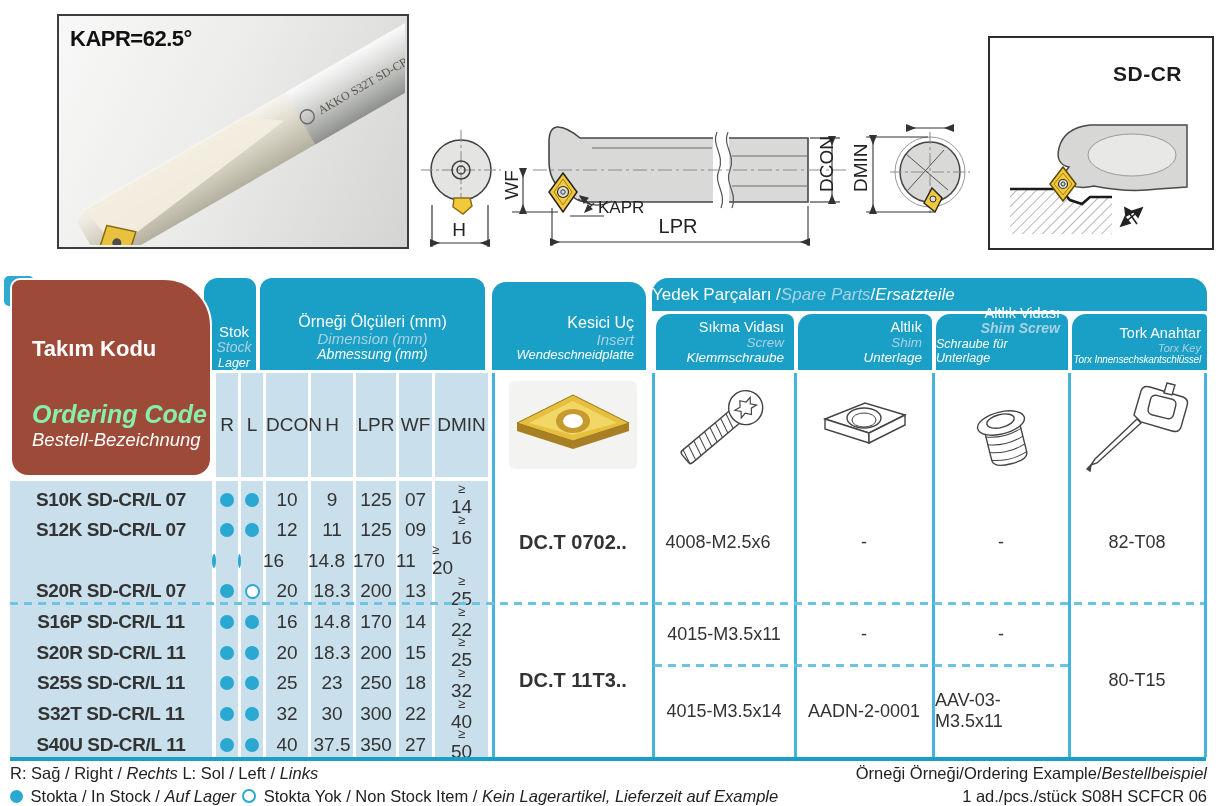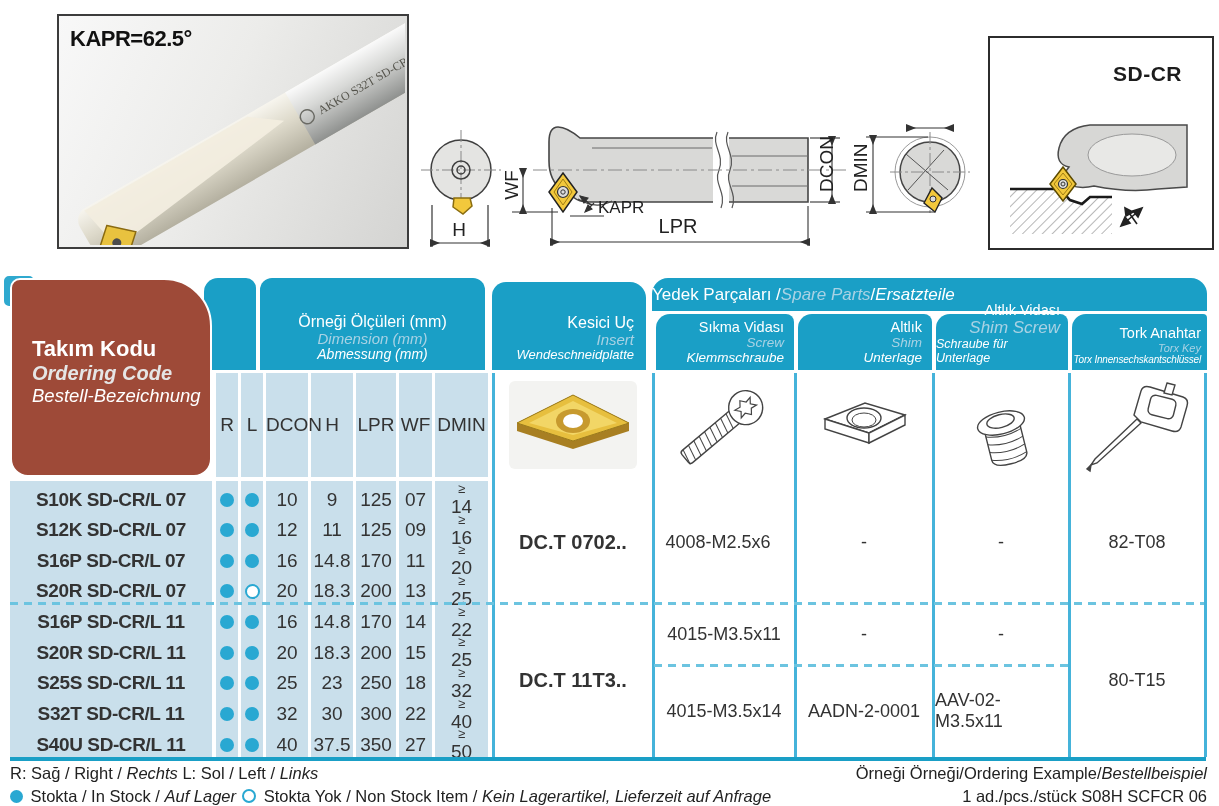--- a/index.html
+++ b/index.html
@@ -19,21 +19,21 @@
   .wrap{left:8px;top:278px;width:1199px;height:486px;}
   .teal{background:#1a9fc6;}
   .blk{position:absolute;color:#fff;line-height:1.12;}
   .blk .l1{font-size:15px;}
   .blk .l2{font-style:italic;color:#a9d2e4;}
   .blk .l3{font-style:italic;}
   .brown{left:2px;top:0;width:202px;height:199px;background:#9e4a38;border:2.5px solid #fff;
     border-radius:10px 48px 18px 18px;box-sizing:border-box;z-index:3;}
   .brown .inner{position:absolute;left:20px;top:56px;}
   .brown .t1{font-size:22px;font-weight:bold;color:#fff;}
-  .brown .t2{font-size:20px;font-weight:bold;font-style:italic;color:#e5e5e5;}
+  .brown .t2{font-size:25px;font-weight:bold;font-style:italic;color:#86efac;margin-top:38px;}
   .brown .t3{font-size:18.5px;font-style:italic;color:#fff;}
   .deco-sq{left:-6px;top:-4px;width:30px;height:30px;background:#2fa9cf;border:2px solid #fff;border-radius:7px;z-index:1;}
   .lblue{background:#c9dfeb;position:absolute;}
   .vline{position:absolute;width:3px;background:#45b3da;}
   .dash{position:absolute;height:3px;background:repeating-linear-gradient(90deg,#6cc4e0 0 8px,transparent 8px 14px);}
   .botline{position:absolute;left:2px;top:479px;width:1196px;height:4px;background:#1a9fc6;}
   .colgrid{display:grid;grid-template-columns:22px 3px 22px 3px 42px 3px 42px 3px 40px 3px 33px 3px 53px;}
   .rowgrid{display:grid;grid-template-columns:202px 4px 22px 3px 22px 3px 42px 3px 42px 3px 40px 3px 33px 3px 53px;height:30.66px;align-items:center;}
   .colhead{font-size:19px;color:#333;text-align:center;}
   .c{text-align:center;}
@@ -195,20 +195,25 @@
         <line x1="137" y1="172" x2="147" y2="186"></line>
         <polygon points="135,170 136,178 143,174" fill="#222"></polygon>
       </g>
     </svg>
   </div>
 
   <div class="abs wrap">
 
     <div class="abs deco-sq"></div>
     <div class="abs teal" style="left:196px;top:0;width:52px;height:92px;border-radius:14px 10px 0 0;z-index:2;"></div>
+    <div class="abs blk" style="left:204px;top:0;width:44px;height:92px;display:flex;flex-direction:column;justify-content:flex-end;align-items:center;padding-bottom:7px;z-index:4;">
+      <span class="l1">Stok</span>
+      <span class="l2" style="font-size:14px;">Stock</span>
+      <span class="l3" style="font-size:12.5px;">Lager</span>
+    </div>
     <div class="abs teal blk" style="left:252px;top:0;width:225px;height:92px;border-radius:12px 12px 0 0;display:flex;flex-direction:column;justify-content:flex-end;align-items:center;padding-bottom:7px;box-sizing:border-box;">
       <span class="l1" style="font-size:16px;">Örneği Ölçüleri (mm)</span>
       <span class="l2" style="font-size:15px;">Dimension (mm)</span>
       <span class="l3" style="font-size:14px;">Abmessung (mm)</span>
     </div>
     <div class="abs teal blk" style="left:484px;top:4px;width:154px;height:88px;border-radius:14px 16px 0 0;display:flex;flex-direction:column;justify-content:flex-end;align-items:flex-end;padding:0 12px 7px 0;box-sizing:border-box;">
       <span class="l1" style="font-size:16px;">Kesici Uç</span>
       <span class="l2" style="font-size:15px;">Insert</span>
       <span class="l3" style="font-size:13px;">Wendeschneidplatte</span>
     </div>
@@ -223,21 +228,21 @@
       <span class="l2" style="font-size:13.5px;">Screw</span>
       <span class="l3" style="font-size:13.5px;">Klemmschraube</span>
     </div>
     <div class="abs teal blk" style="left:790px;top:36px;width:134px;height:56px;border-radius:14px 8px 0 0;display:flex;flex-direction:column;justify-content:flex-end;align-items:flex-end;padding:8px 10px 5px 0;box-sizing:border-box;">
       <span class="l1" style="font-size:14.5px;">Altlık</span>
       <span class="l2" style="font-size:13.5px;">Shim</span>
       <span class="l3" style="font-size:13.5px;">Unterlage</span>
     </div>
     <div class="abs teal blk" style="left:928px;top:36px;width:132px;height:56px;border-radius:14px 8px 0 0;display:flex;flex-direction:column;justify-content:flex-end;align-items:flex-end;padding:0 8px 5px 0;box-sizing:border-box;">
       <span class="l1" style="font-size:14.5px;">Altlık Vidası</span>
-      <span class="l2" style="font-size:17px;">Shim Screw</span>
+      <span class="l2" style="font-size:14px;font-weight:bold;">Shim Screw</span>
       <span class="l3" style="font-size:12.5px;">Schraube für Unterlage</span>
     </div>
     <div class="abs teal blk" style="left:1064px;top:36px;width:135px;height:56px;border-radius:14px 4px 0 0;display:flex;flex-direction:column;justify-content:flex-end;align-items:flex-end;padding:7px 6px 5px 0;box-sizing:border-box;">
       <span class="l1" style="font-size:14.5px;">Tork Anahtar</span>
       <span class="l2" style="font-size:11px;">Torx Key</span>
       <span class="l3" style="font-size:10px;letter-spacing:-.2px;">Torx Innensechskantschlüssel</span>
     </div>
 
     <div class="abs brown">
       <div class="inner">
@@ -383,21 +388,20 @@
           <div class=""></div>
           <div class="c num">11</div>
           <div class=""></div>
           <div class="c num">125</div>
           <div class=""></div>
           <div class="c num">09</div>
           <div class=""></div>
           <div class="c num"><div class="ge">≥</div>16</div>
         </div>
         <div class="rowgrid">
-          <div class="c code">S16P SD-CR/L 07</div>
           <div class=""></div>
           <div class="dotc">
             <div class="dot"></div>
           </div>
           <div class=""></div>
           <div class="dotc">
             <div class="dot"></div>
           </div>
           <div class=""></div>
           <div class="c num">16</div>
@@ -541,30 +545,30 @@
     <div class="mcell big" style="left:487px;top:203px;width:156px;height:122px;">DC.T 0702..</div>
     <div class="mcell big" style="left:487px;top:325px;width:156px;height:154px;">DC.T 11T3..</div>
     <div class="mcell val" style="left:647px;top:203px;width:126px;height:122px;">4008-M2.5x6</div>
     <div class="mcell val" style="left:647px;top:325px;width:138px;height:62px;">4015-M3.5x11</div>
     <div class="mcell val" style="left:647px;top:387px;width:138px;height:92px;">4015-M3.5x14</div>
     <div class="mcell val" style="left:789px;top:203px;width:134px;height:122px;">-</div>
     <div class="mcell val" style="left:789px;top:325px;width:134px;height:62px;">-</div>
     <div class="mcell val" style="left:789px;top:387px;width:134px;height:92px;">AADN-2-0001</div>
     <div class="mcell val" style="left:927px;top:203px;width:132px;height:122px;">-</div>
     <div class="mcell val" style="left:927px;top:325px;width:132px;height:62px;">-</div>
-    <div class="mcell val" style="left:927px;top:387px;width:132px;height:92px;">AAV-02-M3.5x11</div>
+    <div class="mcell val" style="left:927px;top:387px;width:132px;height:92px;">AAV-03-M3.5x11</div>
     <div class="mcell val" style="left:1063px;top:203px;width:132px;height:122px;">82-T08</div>
     <div class="mcell val" style="left:1063px;top:325px;width:132px;height:154px;">80-T15</div>
 
     <div class="dash" style="left:2px;top:324px;width:1194px;"></div>
     <div class="dash" style="left:646px;top:386px;width:416px;"></div>
 
     <div class="botline"></div>
   </div>
 
   <div class="abs foot" style="left:10px;top:764px;"><span>R: Sağ / Right / </span><span class="it">Rechts</span><span>   L: Sol / Left / </span><span class="it">Links</span></div>
   <div class="abs foot" style="left:10px;top:787px;">
-    <span class="legend-dot"></span><span><span> Stokta / In Stock / </span><span class="it">Auf Lager</span></span><span class="legend-dot open" style="margin-left:6px;"></span><span><span> Stokta Yok / Non Stock Item / </span><span class="it">Kein Lagerartikel, Lieferzeit auf Anfrage</span></span>
+    <span class="legend-dot"></span><span><span> Stokta / In Stock / </span><span class="it">Auf Lager</span></span><span class="legend-dot open" style="margin-left:6px;"></span><span><span> Stokta Yok / Non Stock Item / </span><span class="it">Kein Lagerartikel, Lieferzeit auf Example</span></span>
   </div>
   <div class="abs foot" style="right:12px;top:764px;text-align:right;"><span>Örneği Örneği/Ordering Example/</span><span class="it">Bestellbeispiel</span></div>
   <div class="abs foot" style="right:12px;top:787px;text-align:right;"><span>1 ad./pcs./stück S08H SCFCR 06</span></div>
 
 </div>
 
 </body></html>

